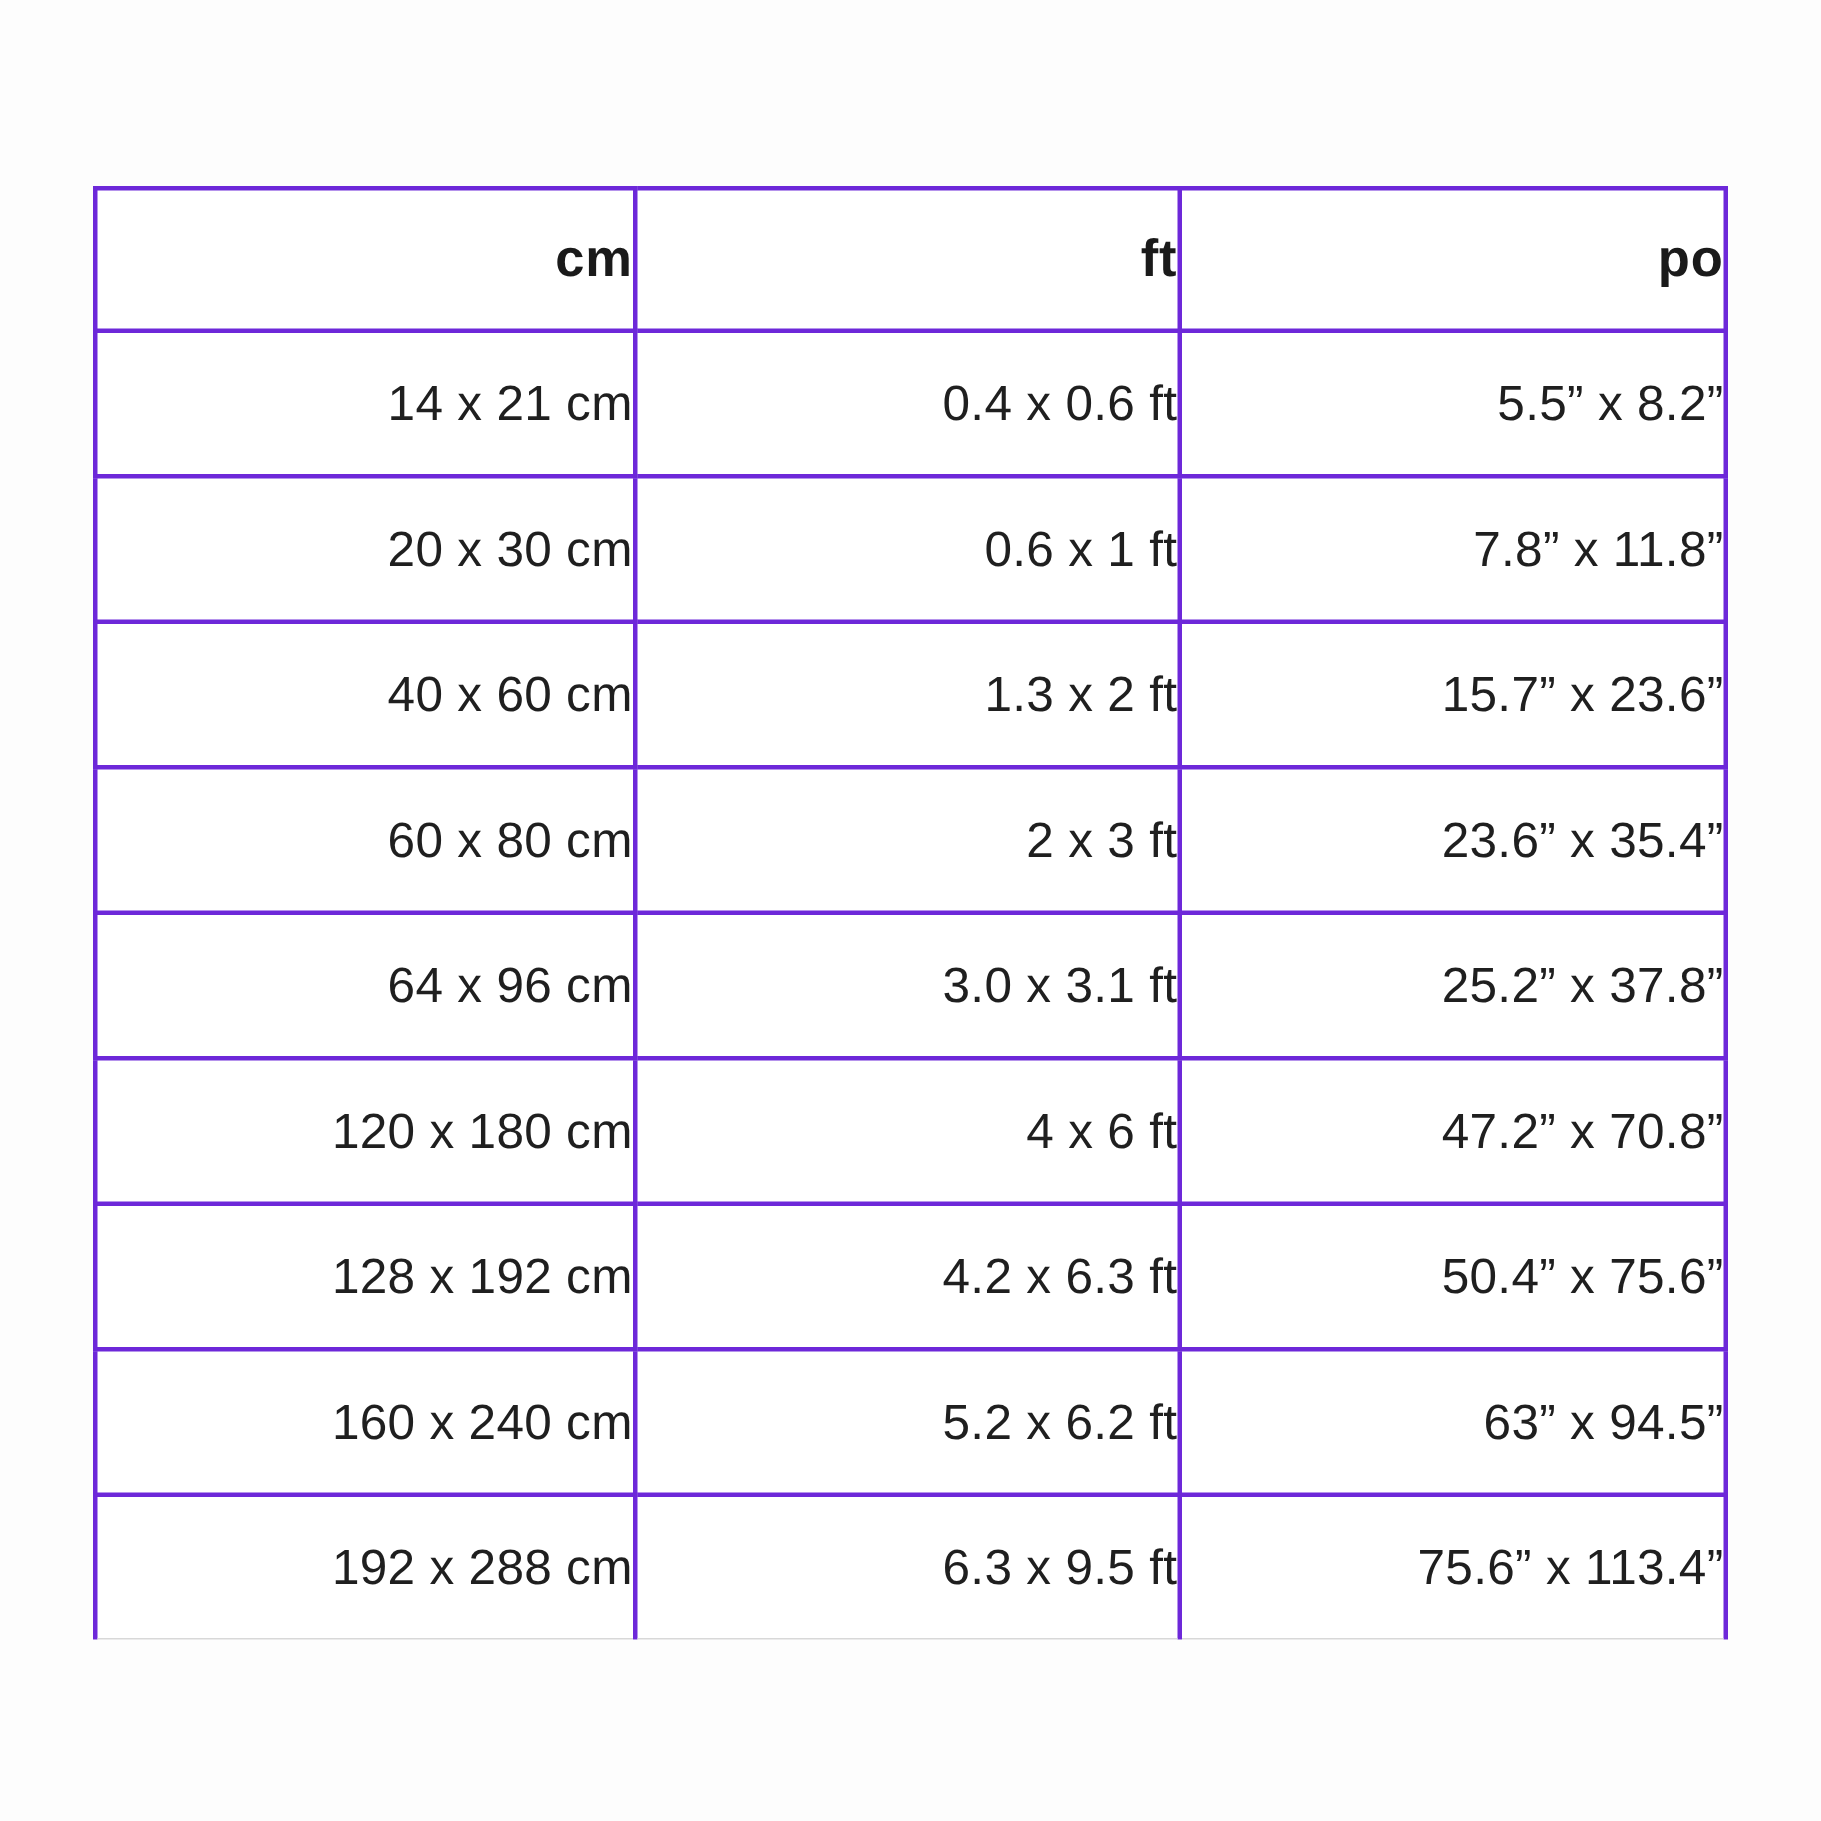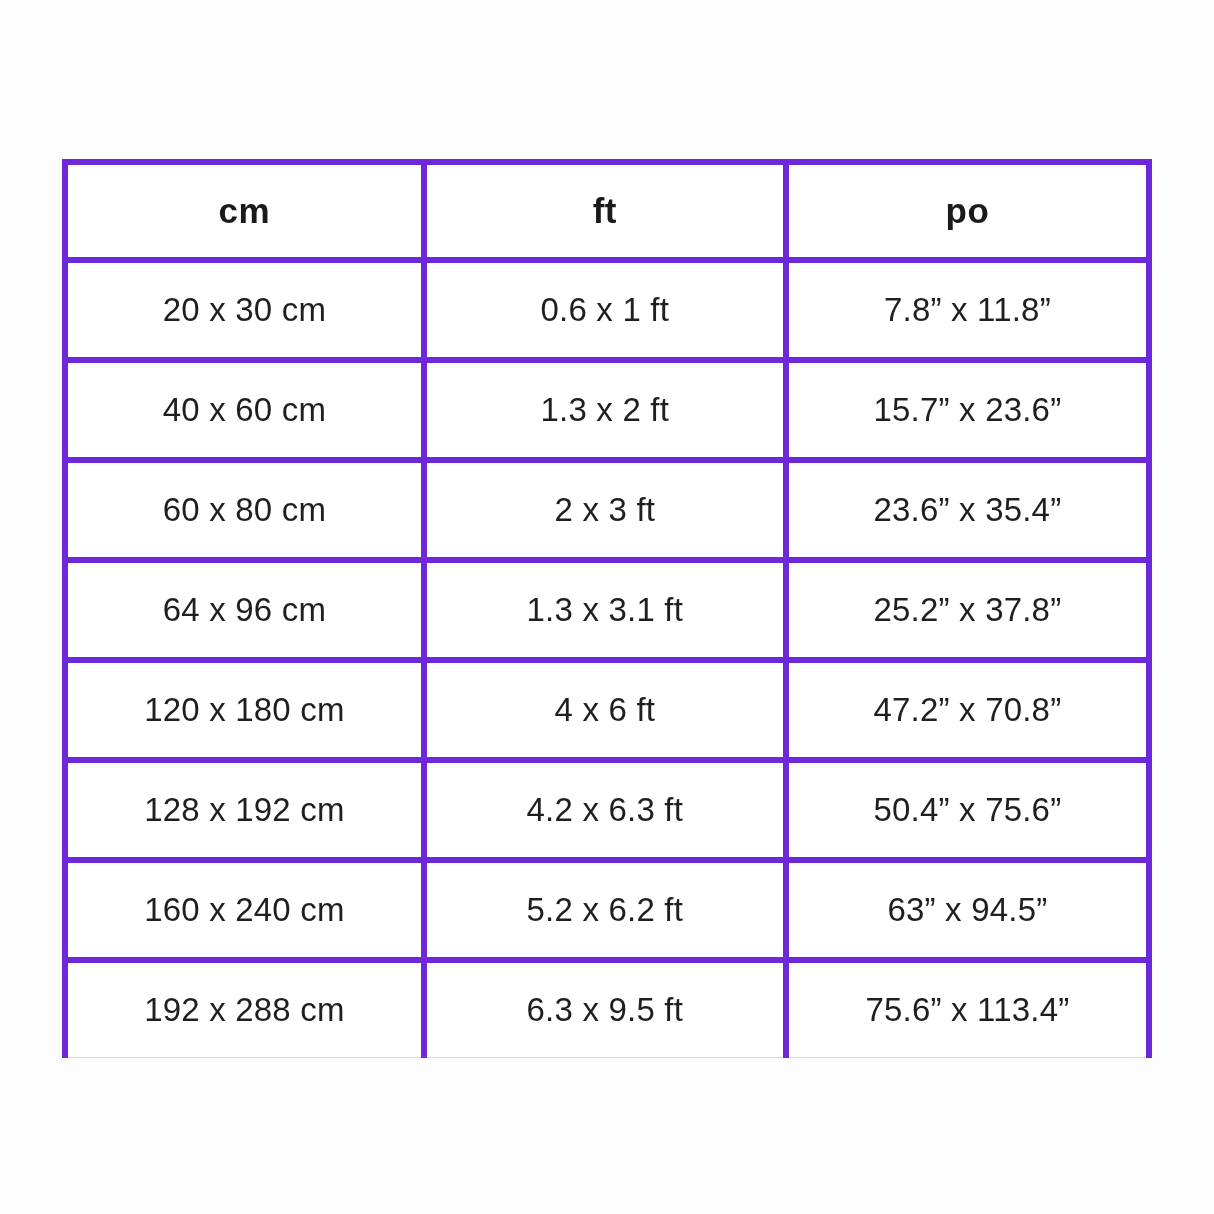--- a/index.html
+++ b/index.html
@@ -32,22 +32,22 @@
     background: #ffffff;
     margin-top: 2px;
   }
 
   .size-table col.col-cm { width: 33.1%; }
   .size-table col.col-ft { width: 33.4%; }
   .size-table col.col-po { width: 33.5%; }
 
   .size-table th,
   .size-table td {
-    border: 6px solid #6d28d9;
-    text-align: center;
+    border: 3px solid #6d28d9;
+    text-align: right;
     vertical-align: middle;
     padding: 0;
   }
 
   .size-table thead th {
     height: 92px;
     font-size: 35px;
     font-weight: bold;
     letter-spacing: 0.5px;
     color: #1a1a1a;
@@ -77,37 +77,42 @@
     </colgroup>
     <thead>
       <tr>
         <th>cm</th>
         <th>ft</th>
         <th>po</th>
       </tr>
     </thead>
     <tbody>
       <tr>
+        <td>14 x 21 cm</td>
+        <td>0.4 x 0.6 ft</td>
+        <td>5.5” x 8.2”</td>
+      </tr>
+      <tr>
         <td>20 x 30 cm</td>
         <td>0.6 x 1 ft</td>
         <td>7.8” x 11.8”</td>
       </tr>
       <tr>
         <td>40 x 60 cm</td>
         <td>1.3 x 2 ft</td>
         <td>15.7” x 23.6”</td>
       </tr>
       <tr>
         <td>60 x 80 cm</td>
         <td>2 x 3 ft</td>
         <td>23.6” x 35.4”</td>
       </tr>
       <tr>
         <td>64 x 96 cm</td>
-        <td>1.3 x 3.1 ft</td>
+        <td>3.0 x 3.1 ft</td>
         <td>25.2” x 37.8”</td>
       </tr>
       <tr>
         <td>120 x 180 cm</td>
         <td>4 x 6 ft</td>
         <td>47.2” x 70.8”</td>
       </tr>
       <tr>
         <td>128 x 192 cm</td>
         <td>4.2 x 6.3 ft</td>

